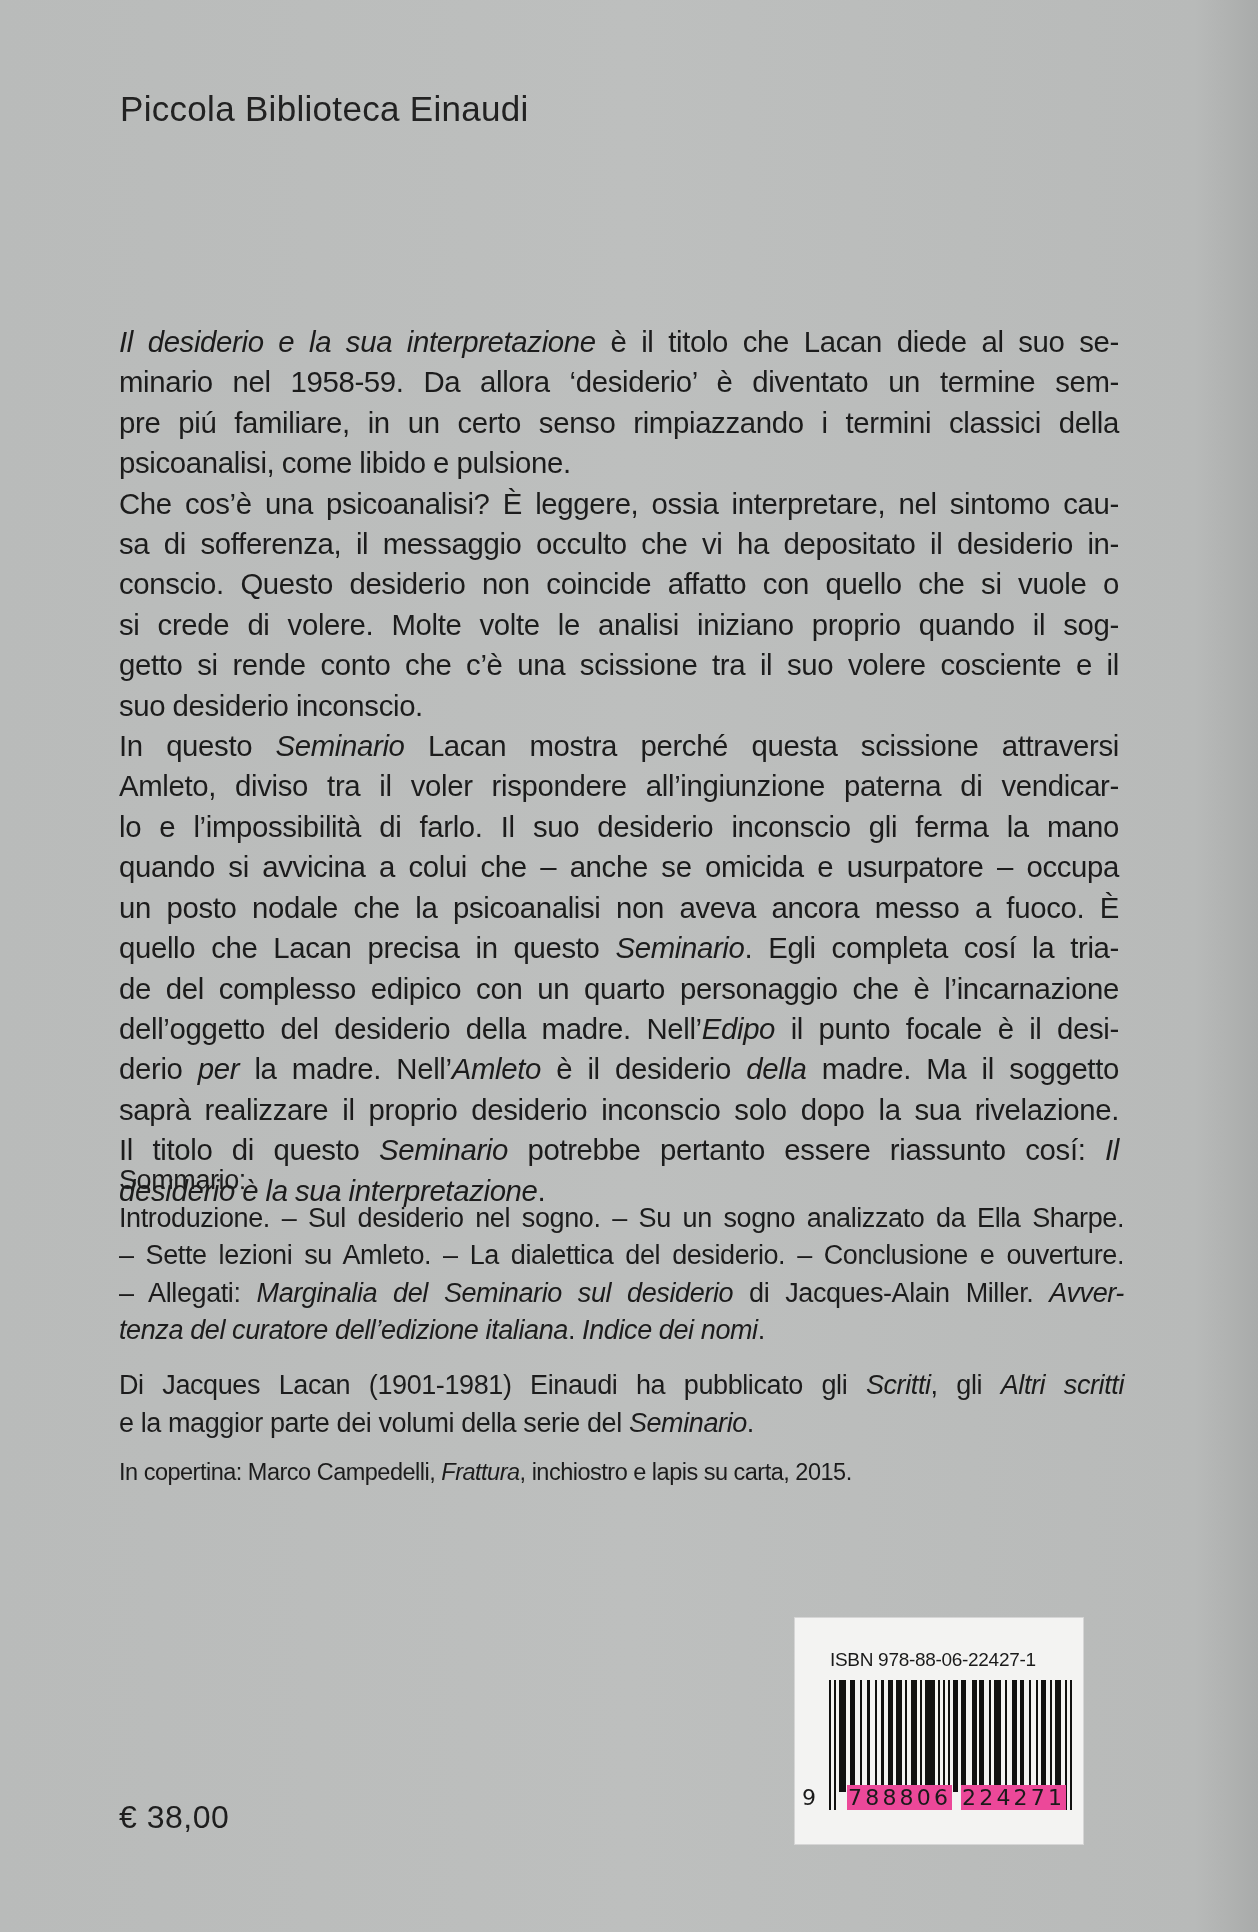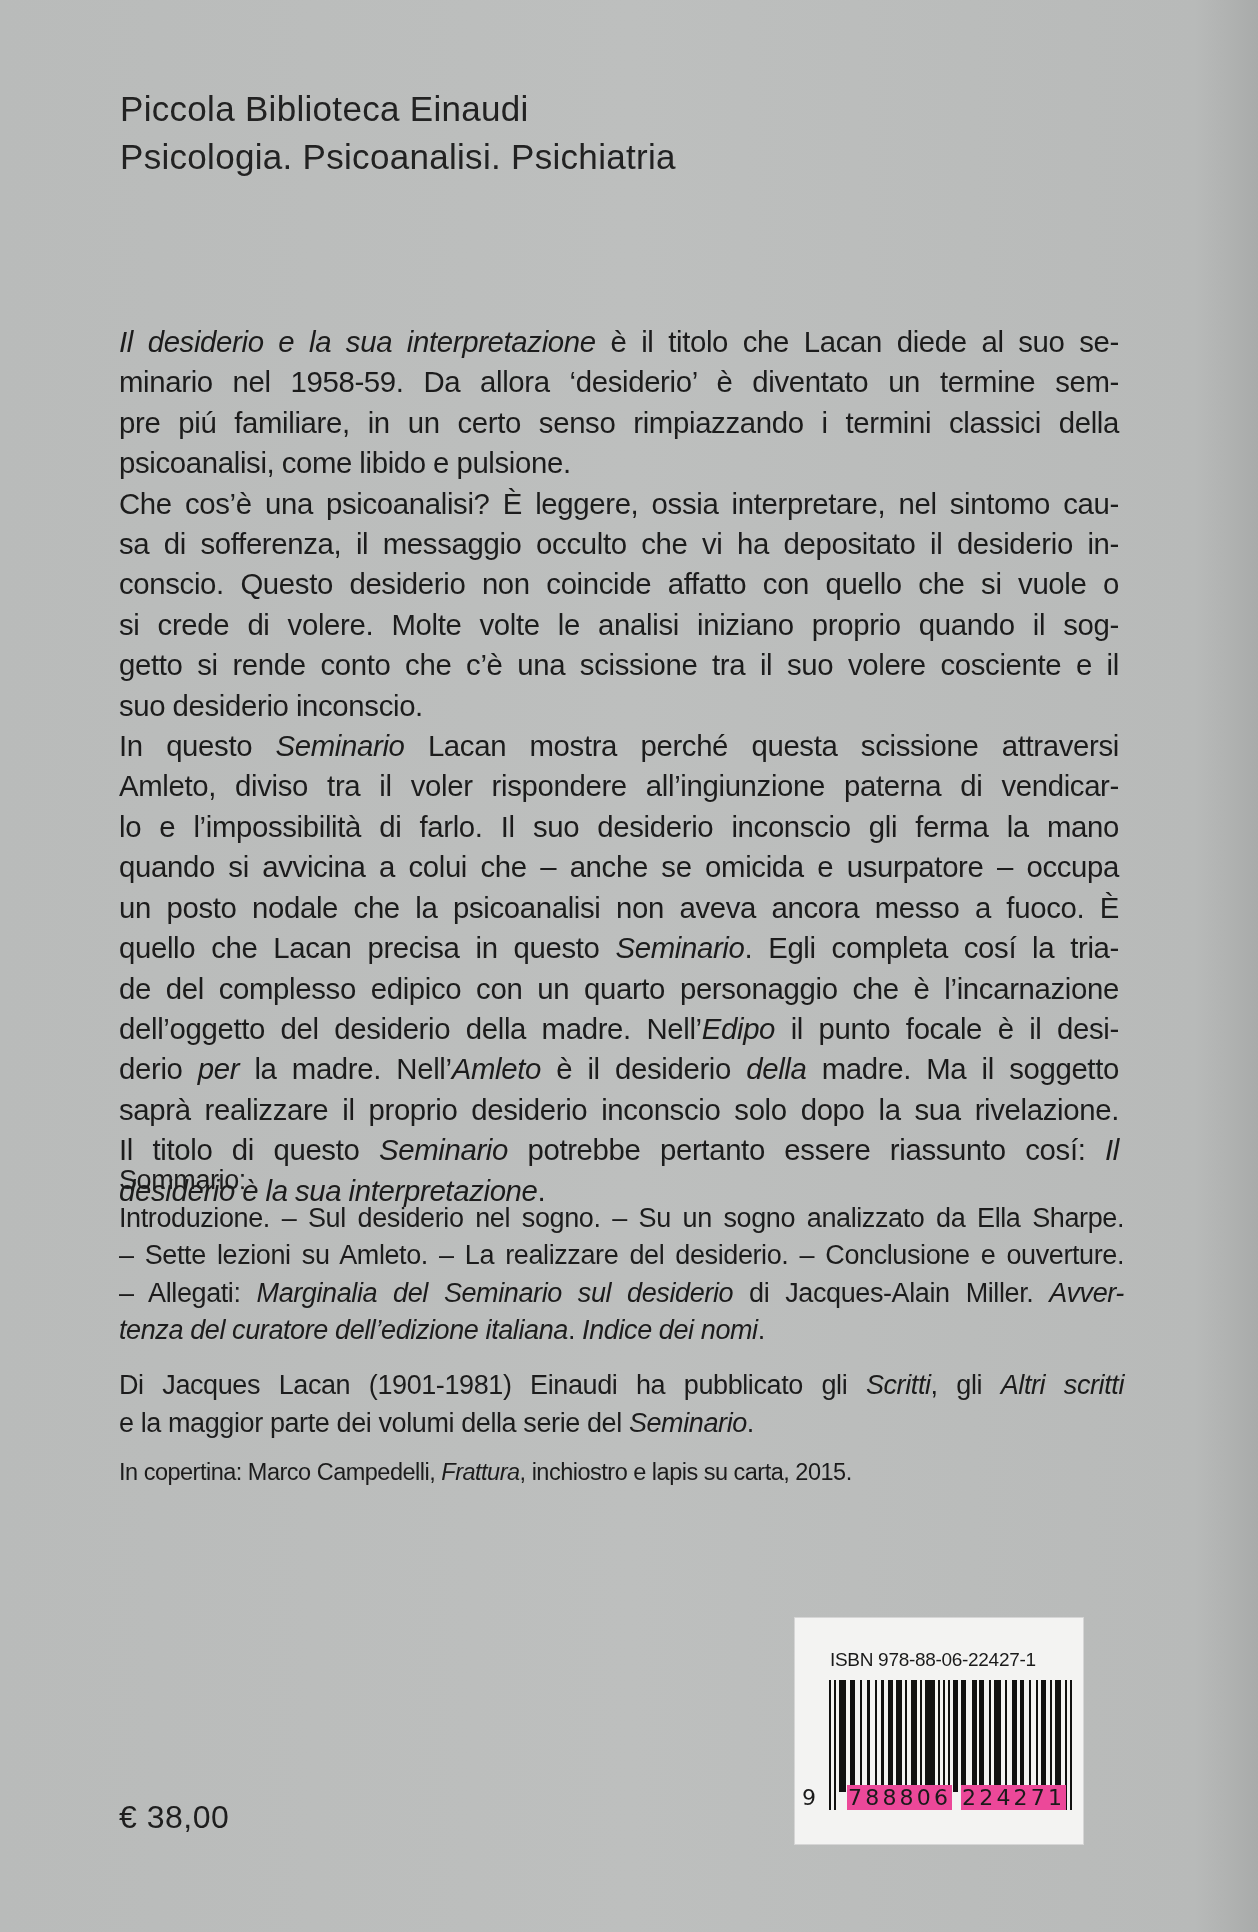--- a/index.html
+++ b/index.html
@@ -131,21 +131,20 @@
     .d-left { left: 52px; }
     .d-right { left: 166px; }
   </style>
 </head>
 <body>
 
 <div class="cover">
 
   <div class="series">
     <div>Piccola Biblioteca Einaudi</div>
-    <div>Psicologia. Psicoanalisi. Psichiatria</div>
   </div>
 
   <div class="blurb">
     <span class="line"><i>Il desiderio e la sua interpretazione</i><span> è il titolo che Lacan diede al suo se-</span></span>
     <span class="line"><span>minario nel 1958-59. Da allora ‘desiderio’ è diventato un termine sem-</span></span>
     <span class="line"><span>pre piú familiare, in un certo senso rimpiazzando i termini classici della</span></span>
     <span class="line last"><span>psicoanalisi, come libido e pulsione.</span></span>
     <span class="line"><span>Che cos’è una psicoanalisi? È leggere, ossia interpretare, nel sintomo cau-</span></span>
     <span class="line"><span>sa di sofferenza, il messaggio occulto che vi ha depositato il desiderio in-</span></span>
     <span class="line"><span>conscio. Questo desiderio non coincide affatto con quello che si vuole o</span></span>
@@ -162,21 +161,21 @@
     <span class="line"><span>dell’oggetto del desiderio della madre. Nell’</span><i>Edipo</i><span> il punto focale è il desi-</span></span>
     <span class="line"><span>derio </span><i>per</i><span> la madre. Nell’</span><i>Amleto</i><span> è il desiderio </span><i>della</i><span> madre. Ma il soggetto</span></span>
     <span class="line"><span>saprà realizzare il proprio desiderio inconscio solo dopo la sua rivelazione.</span></span>
     <span class="line"><span>Il titolo di questo </span><i>Seminario</i><span> potrebbe pertanto essere riassunto cosí: </span><i>Il</i></span>
     <span class="line last"><i>desiderio è la sua interpretazione</i><span>.</span></span>
   </div>
 
   <div class="summary">
     <div class="label">Sommario:</div>
     <span class="line"><span>Introduzione. – Sul desiderio nel sogno. – Su un sogno analizzato da Ella Sharpe.</span></span>
-    <span class="line"><span>– Sette lezioni su Amleto. – La realizzare del desiderio. – Conclusione e ouverture.</span></span>
+    <span class="line"><span>– Sette lezioni su Amleto. – La dialettica del desiderio. – Conclusione e ouverture.</span></span>
     <span class="line"><span>– Allegati: </span><i>Marginalia del Seminario sul desiderio</i><span> di Jacques-Alain Miller. </span><i>Avver-</i></span>
     <span class="line last"><i>tenza del curatore dell’edizione italiana</i><span>. </span><i>Indice dei nomi</i><span>.</span></span>
   </div>
 
   <div class="author-note">
     <span class="line"><span>Di Jacques Lacan (1901-1981) Einaudi ha pubblicato gli </span><i>Scritti</i><span>, gli </span><i>Altri scritti</i></span>
     <span class="line last"><span>e la maggior parte dei volumi della serie del </span><i>Seminario</i><span>.</span></span>
   </div>
 
   <div class="cover-credit"><span>In copertina: Marco Campedelli, </span><i>Frattura</i><span>, inchiostro e lapis su carta, 2015.</span></div>

